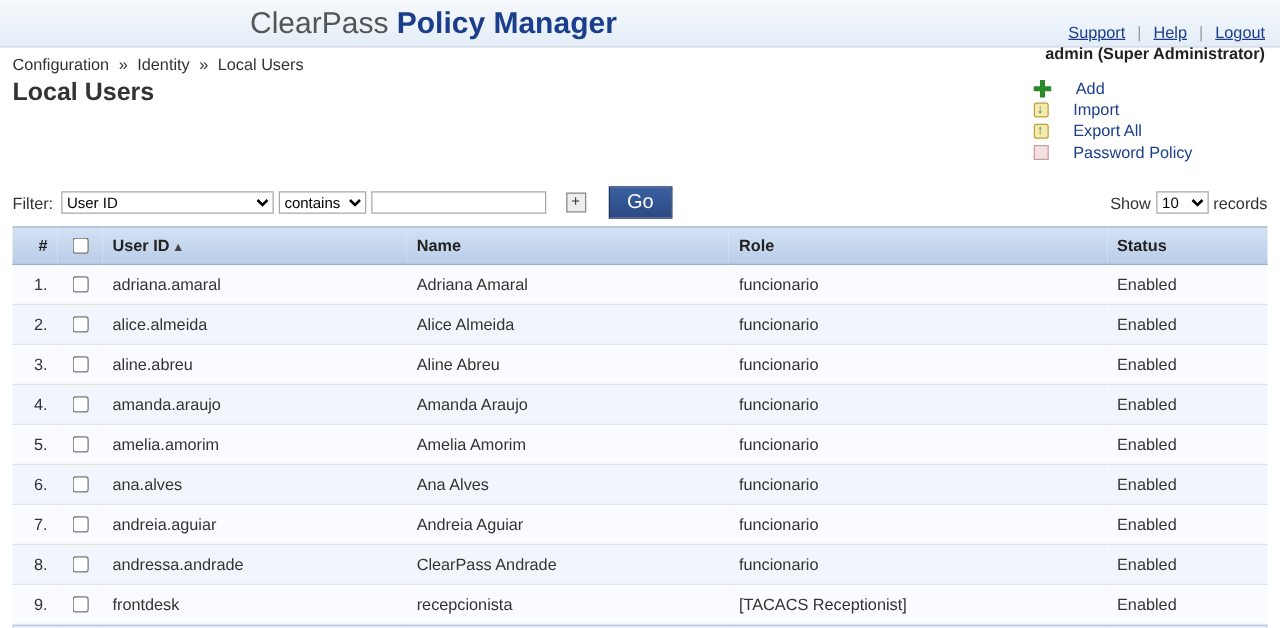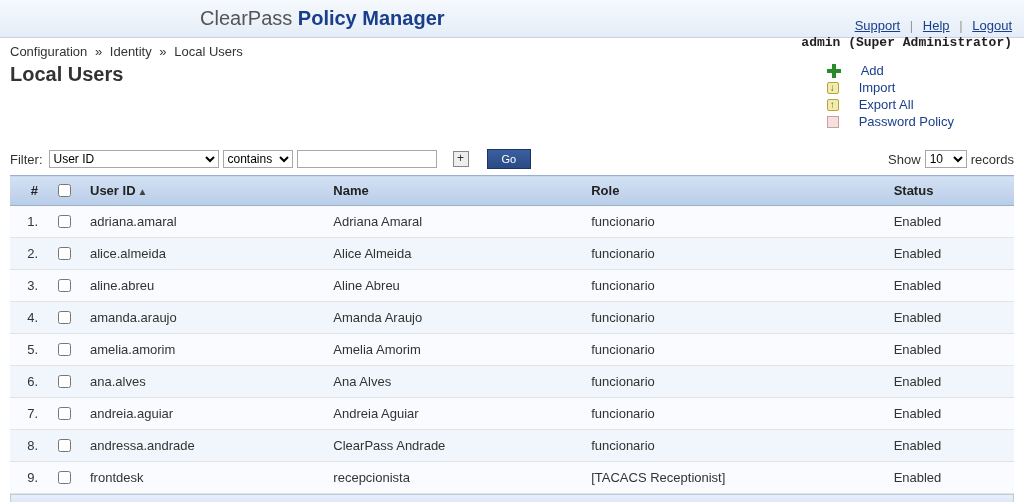--- a/index.html
+++ b/index.html
@@ -15,38 +15,38 @@
     background: linear-gradient(#f6f9fd, #e4edf7);
     border-bottom: 1px solid #c9d4e2;
     height: 38px;
     display: flex;
     align-items: center;
     padding: 0 12px 0 0;
   }
   .brand {
     flex: 0 0 auto;
     margin-left: 200px;
-    font-size: 20px;
+    font-size: 24px;
     color: #3a3a3a;
   }
   .brand .light { color: #555; }
   .brand .bold { color: #1a3e8b; font-weight: bold; }
   .top-right {
     margin-left: auto;
     text-align: right;
     line-height: 17px;
     margin-top: 31px;
   }
   .top-links a {
     color: #1a3e8b;
     text-decoration: underline;
     cursor: pointer;
   }
   .divider { color: #999; padding: 0 6px; }
-  .userline { color: #222; font-weight: bold; font-family: Liberation Mono, monospace; }
+  .userline { color: #222; font-weight: bold; }
   .crumb {
     padding: 6px 10px 2px 10px;
     color: #333;
   }
   .crumb a { color: #333; text-decoration: none; cursor: pointer; }
   .crumb .sep { padding: 0 4px; }
   .content-head {
     display: flex;
     align-items: flex-start;
     padding: 0 10px 10px 10px;
@@ -127,21 +127,21 @@
     font-size: 12px; line-height: 12px;
     text-align: center;
     cursor: pointer;
     margin-left: 12px;
   }
   .btn-blue {
     background: linear-gradient(#3a5fa0, #2b4a84);
     color: #fff;
     border: 1px solid #1e355f;
     padding: 3px 14px;
-    font-size: 11px;
+    font-size: 16px;
     cursor: pointer;
     margin-left: 14px;
   }
   .btn-blue + .btn-blue { margin-left: 2px; padding: 3px 18px; }
   .records {
     margin-left: auto;
     display: flex;
     align-items: center;
     gap: 4px;
   }

